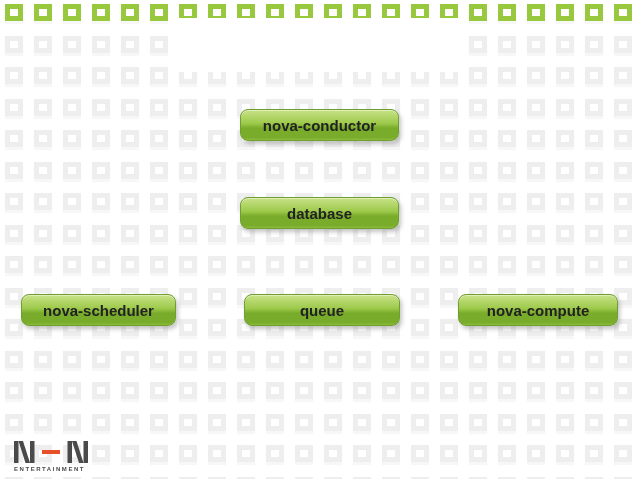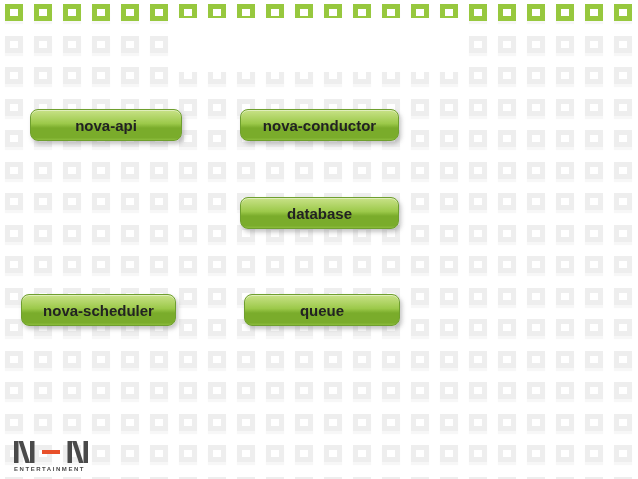--- a/index.html
+++ b/index.html
@@ -400,30 +400,30 @@
       <div class="tile" style="left: 469px; top: 476.5px;"></div>
       <div class="tile" style="left: 498px; top: 476.5px;"></div>
       <div class="tile" style="left: 527px; top: 476.5px;"></div>
       <div class="tile" style="left: 556px; top: 476.5px;"></div>
       <div class="tile" style="left: 585px; top: 476.5px;"></div>
       <div class="tile" style="left: 614px; top: 476.5px;"></div>
     </div>
 
   <div class="title-backdrop"></div>
 
-  <div class="node" style="left:30px;top:109px;width:150px">nova-api</div>
 
   <div class="node" style="left:240px;top:197px;width:157px">database</div>
 
   <div class="node" style="left:240px;top:109px;width:157px">nova-conductor</div>
 
   <div class="node" style="left:244px;top:294px;width:154px">queue</div>
 
   <div class="node" style="left:21px;top:294px;width:153px">nova-scheduler</div>
 
+  <div class="node" style="left:458px;top:294px;width:158px">nova-compute</div>
 
   <div class="logo">
     <svg width="74" height="22" viewBox="0 0 74 22" aria-hidden="true">
       <g class="logo-gray-fill" fill="#4a4a4a">
 
         <rect x="0" y="0" width="4.5" height="22"></rect>
         <polygon points="4.5,0 9,0 16,22 11.5,22"></polygon>
         <rect x="16" y="0" width="4.5" height="22"></rect>
 
         <rect x="53.5" y="0" width="4.5" height="22"></rect>

